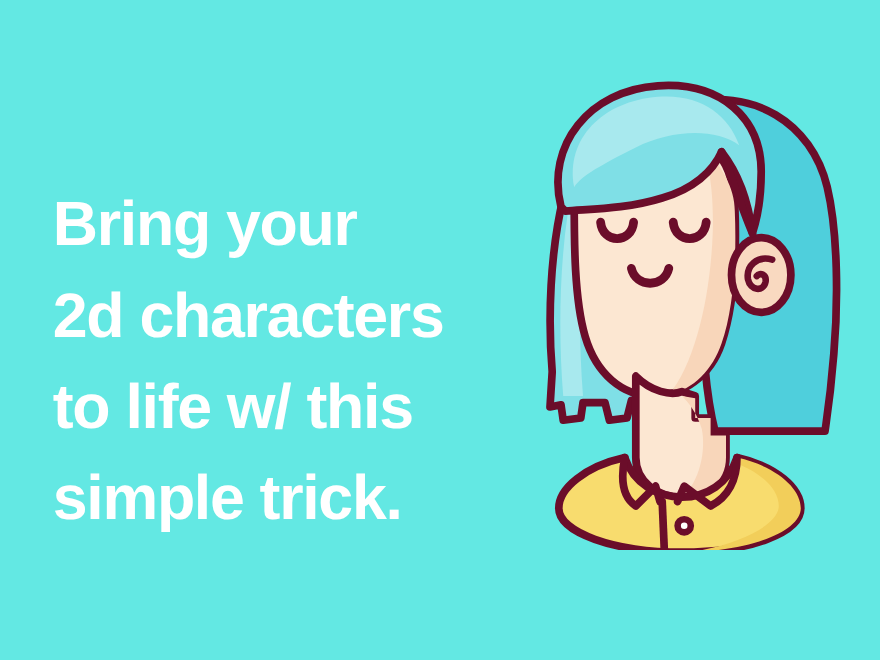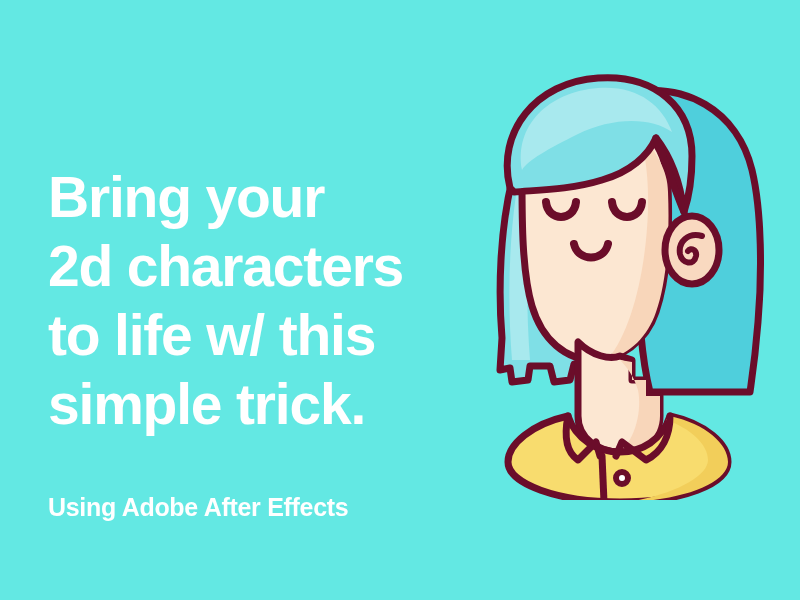--- a/index.html
+++ b/index.html
@@ -25,21 +25,21 @@
     left: 48px;
     top: 163px;
     width: 470px;
   }
   #headline {
     margin: 0;
     color: #FFFFFF;
     font-family: "Liberation Sans", sans-serif;
     font-weight: bold;
     font-size: 57px;
-    line-height: 69px;
+    line-height: 83px;
     letter-spacing: -1.2px;
     white-space: pre-line;
   }
   #subtitle {
     position: absolute;
     left: 48px;
     top: 492px;
     margin: 0;
     color: #FFFFFF;
     font-family: "Liberation Sans", sans-serif;
@@ -61,21 +61,20 @@
 
 <div id="poster" style="background: rgb(99, 232, 227);">
 
   <div id="text-block">
     <h1 id="headline" style="color: rgb(255, 255, 255);">Bring your
 2d characters
 to life w/ this
 simple trick.</h1>
   </div>
 
-  <p id="subtitle" style="color: rgb(255, 255, 255);">Using Adobe After Effects</p>
 
   <svg id="character" viewBox="0 0 340 440" xmlns="http://www.w3.org/2000/svg">
 
     <g stroke="#6B0D2A" stroke-width="7" stroke-linejoin="round" stroke-linecap="round">
 
       <path fill="#4FCFDC" d="M150 35
                C 215 18, 268 52, 282 110
                C 292 152, 292 215, 288 262
                C 285 300, 282 318, 280 332
                L 180 332

